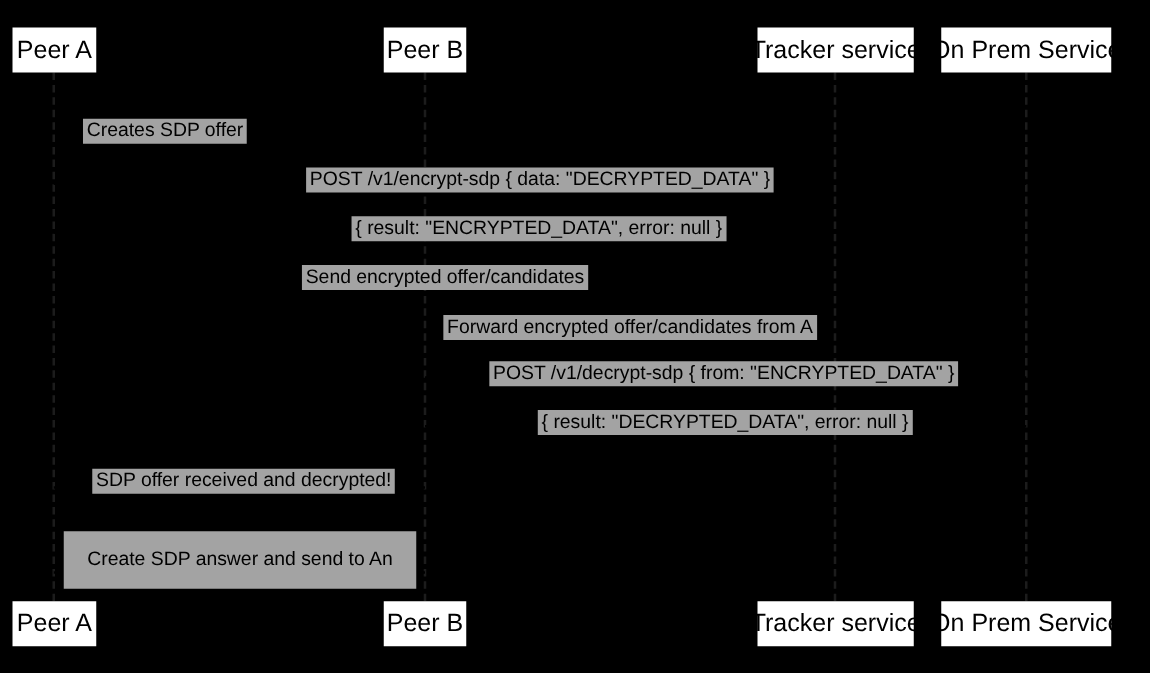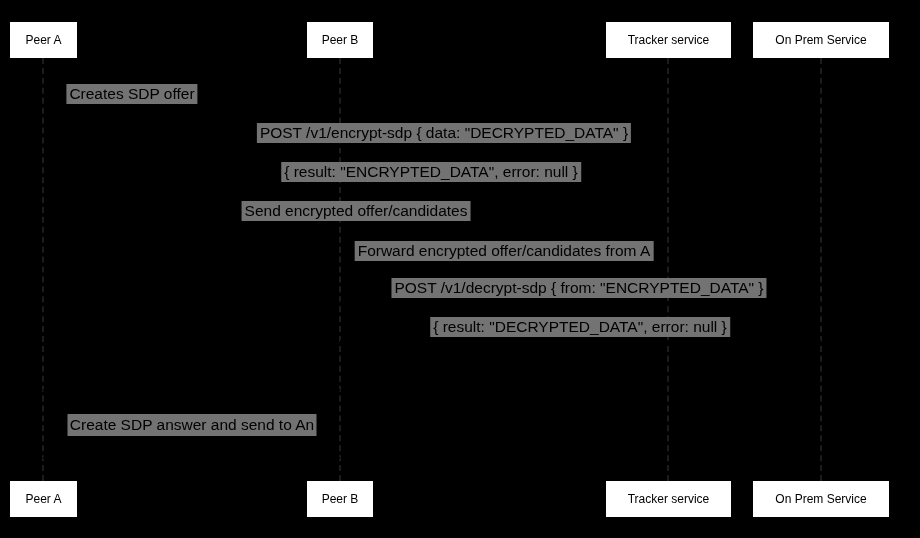--- a/index.html
+++ b/index.html
@@ -23,38 +23,39 @@
     border-left: 2px dashed #1c1c1c;
   }
   .pbox {
     position: absolute;
     height: 36px;
     background: #ffffff;
     color: #000000;
     display: flex;
     align-items: center;
     justify-content: center;
-    font-size: 12px;
+    font-size: 20px;
     white-space: nowrap;
   }
   .msg {
     position: absolute;
     transform: translateX(-50%);
-    background: #737373;
+    background: #a3a3a3;
     color: #000000;
     font-size: 15.5px;
     line-height: 20px;
     padding: 0 3px;
     white-space: nowrap;
+    margin-top: 11px;
   }
   .note {
-    width: 249px;
+    width: 282px;
     text-align: center;
     white-space: normal;
-    padding: 1px 0;
+    padding: 13px 0;
   }
   .arrow {
     position: absolute;
     height: 0;
     border-top: 2px solid #000000;
   }
   .arrow.reply {
     border-top-style: dashed;
   }
 </style>
@@ -84,26 +85,27 @@
       <span>Peer B</span>
     </div>
   <div class="pbox" style="left:606px;top:22px;width:125px">
       <span>Tracker service</span>
     </div>
   <div class="pbox" style="left:753px;top:22px;width:136px">
       <span>On Prem Service</span>
     </div>
 
   <div class="msg" style="left:132px;top:84px">Creates SDP offer</div>
-  <div class="msg" style="left:444px;top:123px">POST /v1/encrypt-sdp { data: "DECRYPTED_DATA" }</div>
+  <div class="msg" style="left:432px;top:123px">POST /v1/encrypt-sdp { data: "DECRYPTED_DATA" }</div>
   <div class="msg" style="left:431px;top:162px">{ result: "ENCRYPTED_DATA", error: null }</div>
   <div class="msg" style="left:356px;top:201px">Send encrypted offer/candidates</div>
   <div class="msg" style="left:504px;top:241px">Forward encrypted offer/candidates from A</div>
   <div class="msg" style="left:579px;top:278px">POST /v1/decrypt-sdp { from: "ENCRYPTED_DATA" }</div>
   <div class="msg" style="left:580px;top:317px">{ result: "DECRYPTED_DATA", error: null }</div>
+  <div class="msg" style="left:195px;top:364px">SDP offer received and decrypted!</div>
 
   <div class="msg note" style="left:192px;top:414px">
     <div>Create SDP answer and send to An</div>
   </div>
 
   <div class="pbox" style="left:10px;top:481px;width:67px">
       <span>Peer A</span>
     </div>
   <div class="pbox" style="left:307px;top:481px;width:66px">
       <span>Peer B</span>

